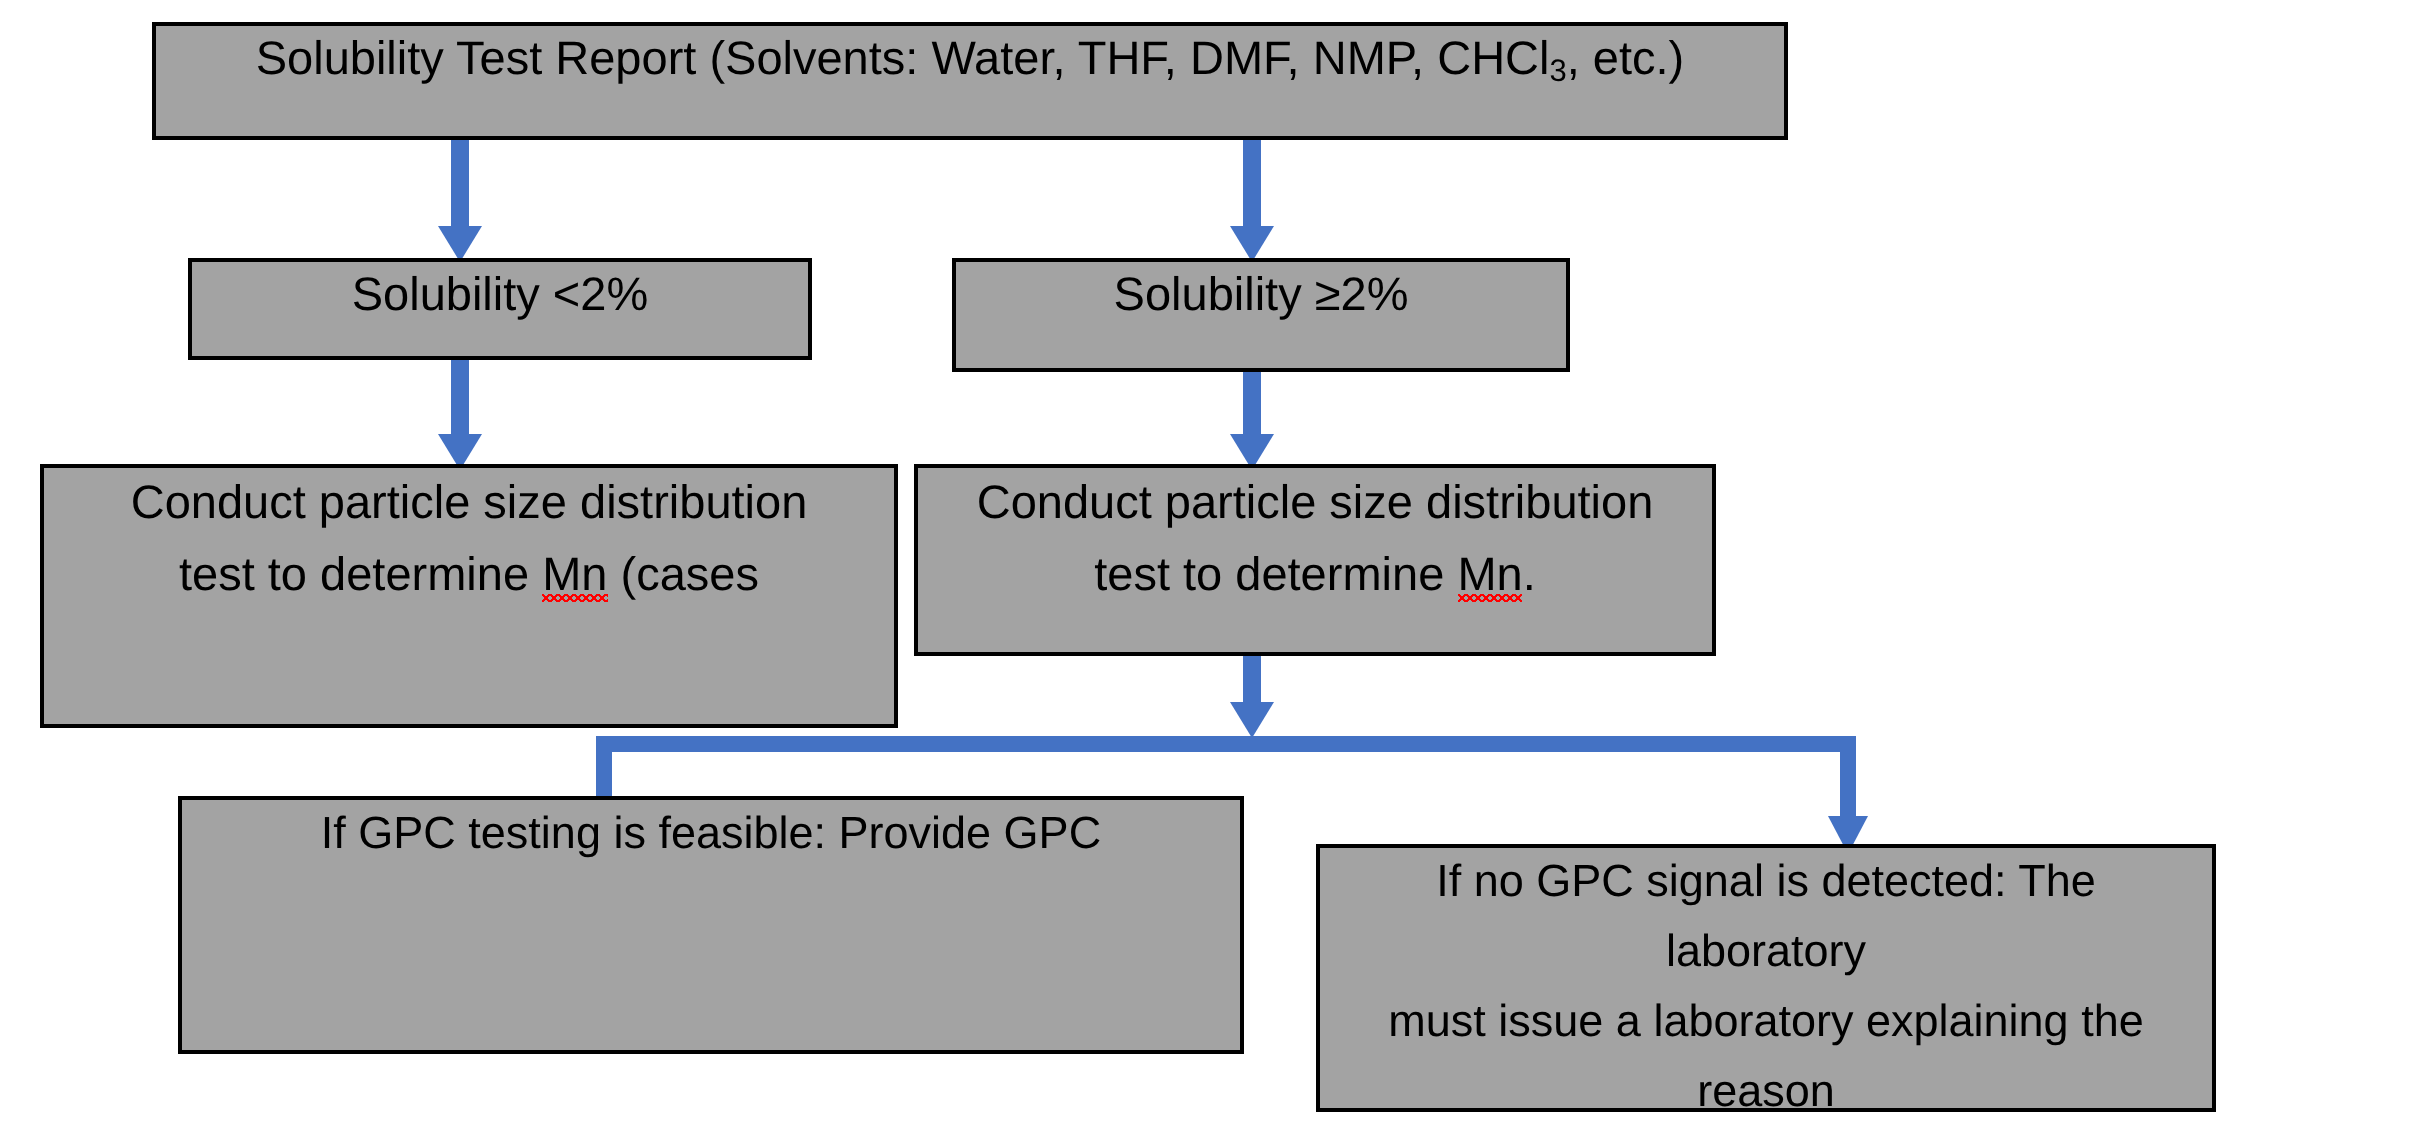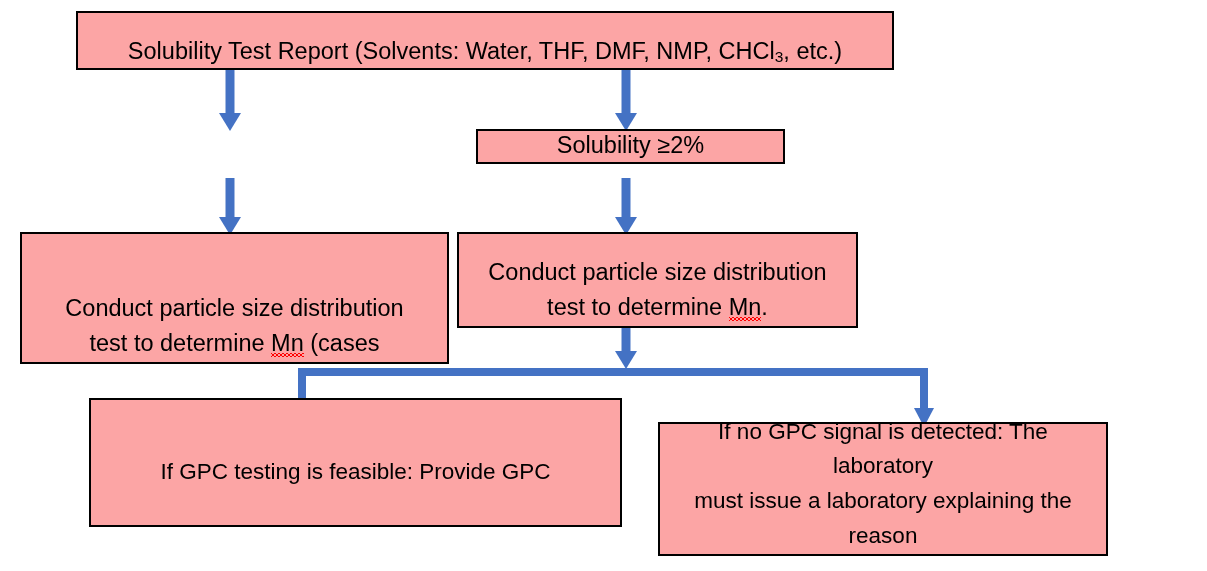--- a/index.html
+++ b/index.html
@@ -15,23 +15,23 @@
     position: relative;
     width: 1207px;
     height: 571px;
     background: #ffffff;
     overflow: hidden;
   }
   .node {
     position: absolute;
     box-sizing: border-box;
     border: 2px solid #000000;
-    background: #fca5a5;
+    background: #a3a3a3;
     display: flex;
-    align-items: flex-end;
+    align-items: flex-start;
     justify-content: center;
     text-align: center;
     z-index: 3;
   }
   .node .txt {
     display: block;
     width: 100%;
     padding: 0 10px;
     box-sizing: border-box;
     font-size: 23px;
@@ -109,22 +109,25 @@
     <path d="M14 67 L4 48 L24 48 Z" fill="#4472C4"></path>
 
     <path d="M636 8 L636 52" stroke="#4472C4" stroke-width="8" fill="none"></path>
     <path d="M636 67 L626 48 L646 48 Z" fill="#4472C4"></path>
   </svg>
 
   <div class="node" id="node-top" style="left:76px; top:11px; width:818px; height:59px;">
     <span class="txt"><span>Solubility Test Report (Solvents: Water, THF, DMF, NMP, CHCl</span><span class="sub">3</span><span>, etc.)</span></span>
   </div>
 
+  <div class="node" id="node-sol-low" style="left:94px; top:129px; width:312px; height:51px;">
+    <span class="txt">Solubility &lt;2%</span>
+  </div>
 
-  <div class="node" id="node-sol-high" style="left:476px; top:129px; width:309px; height:35px;">
+  <div class="node" id="node-sol-high" style="left:476px; top:129px; width:309px; height:57px;">
     <span class="txt">Solubility ≥2%</span>
   </div>
 
   <div class="node" id="node-psd-left" style="left:20px; top:232px; width:429px; height:132px;">
     <span class="txt"><span>Conduct particle size distribution</span><br><span>test to determine </span><span class="misspell">Mn</span><span> (cases</span><br></span>
   </div>
 
   <div class="node" id="node-psd-right" style="left:457px; top:232px; width:401px; height:96px;">
     <span class="txt"><span>Conduct particle size distribution</span><br><span>test to determine </span><span class="misspell">Mn</span><span>.</span></span>
   </div>

